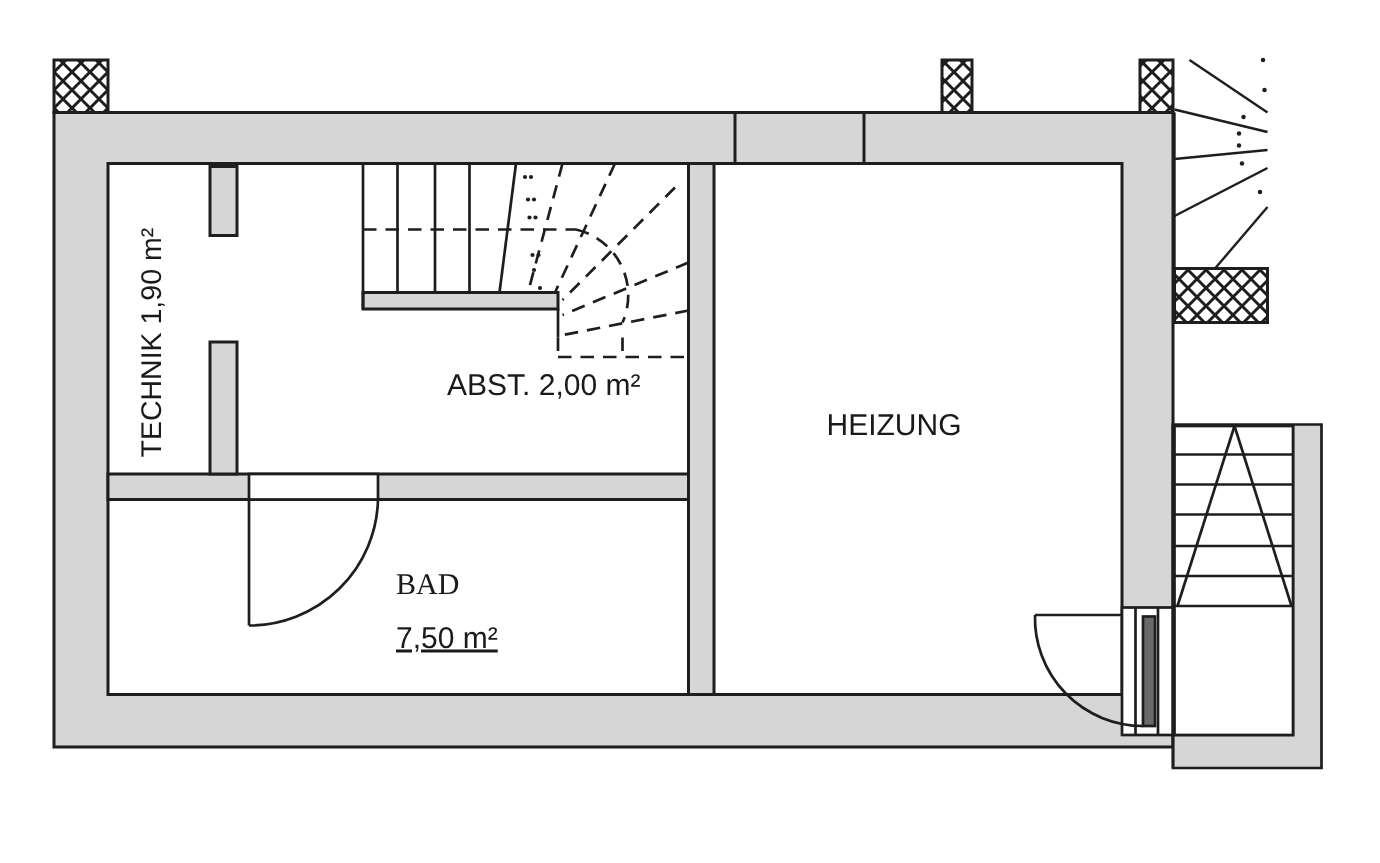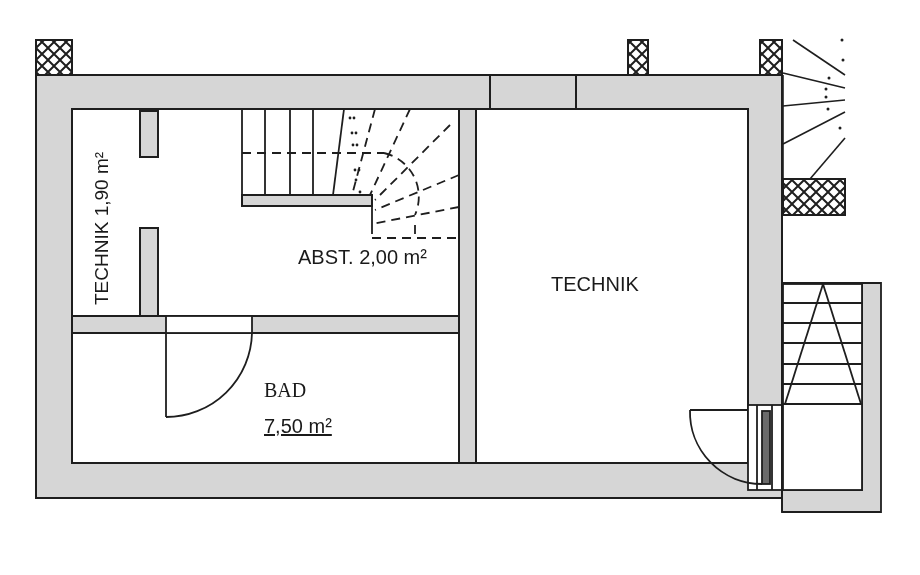--- a/index.html
+++ b/index.html
@@ -125,13 +125,13 @@
       <line x1="823" y1="284" x2="785" y2="404"></line>
       <line x1="823" y1="284" x2="861" y2="404"></line>
     </g>
   </g>
 </svg>
 
 <div class="label vlabel" style="left:92px; top:305px; font-size:19px;">TECHNIK 1,90 m²</div>
 <div class="label" style="left:298px; top:247px;">ABST. 2,00 m²</div>
 <div class="label" style="left:264px; top:380px;font-family:Liberation Serif, serif;">BAD</div>
 <div class="label" style="left:264px; top:416px;text-decoration:underline;">7,50 m²</div>
-<div class="label" style="left:551px; top:274px;">TECHNIK</div>
+<div class="label" style="left:551px; top:274px;">HEIZUNG</div>
 
 </body></html>

